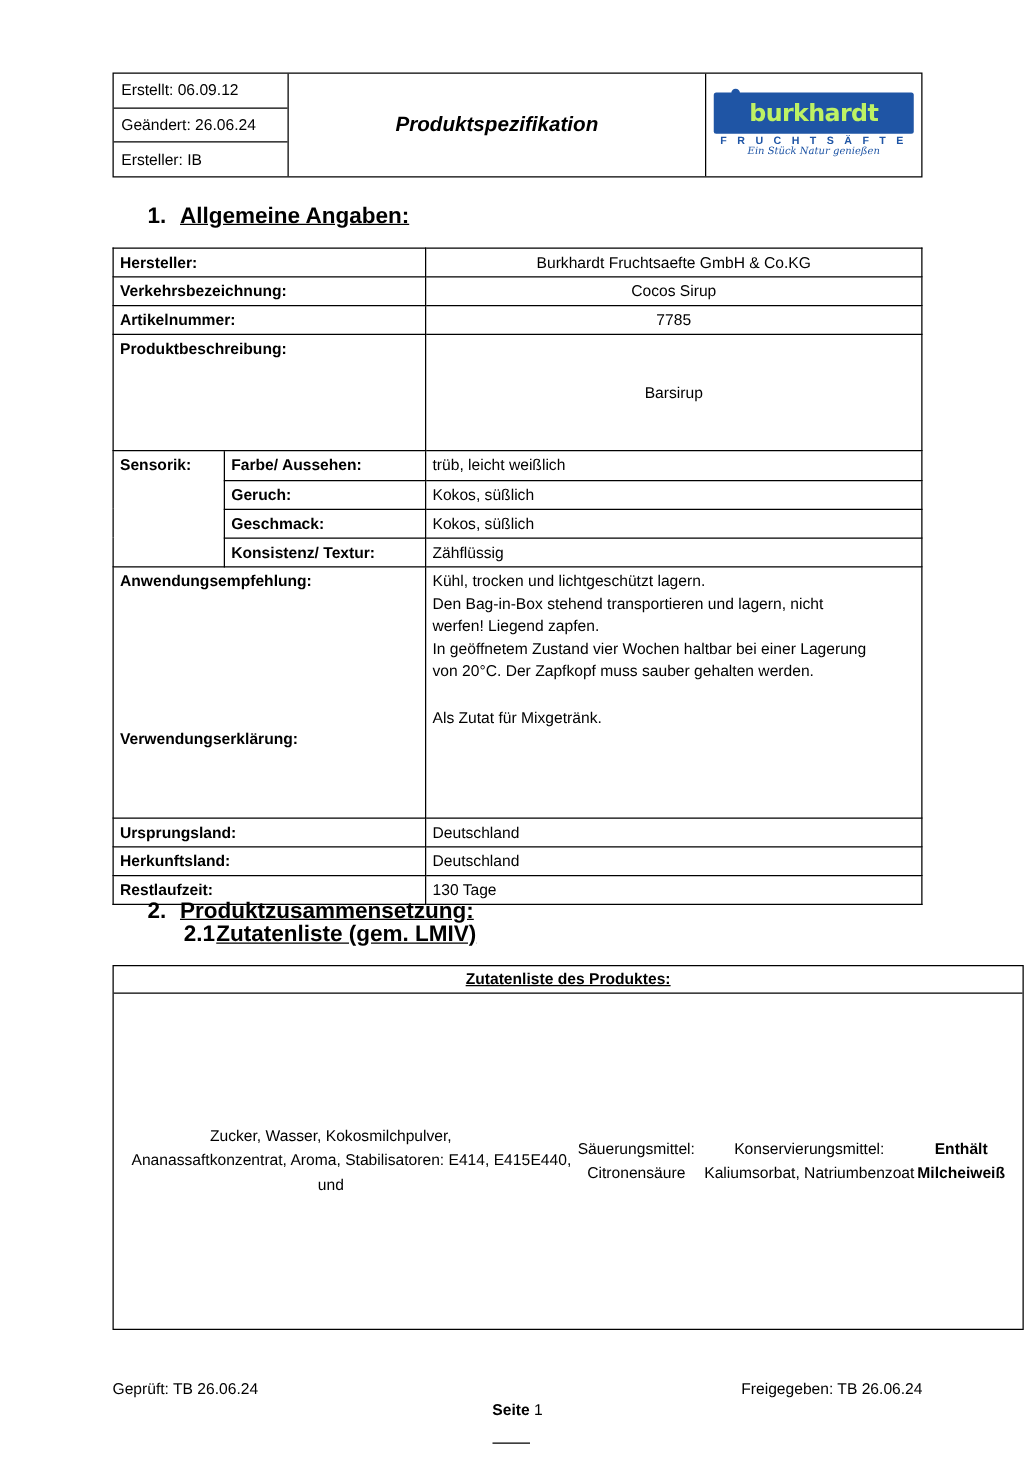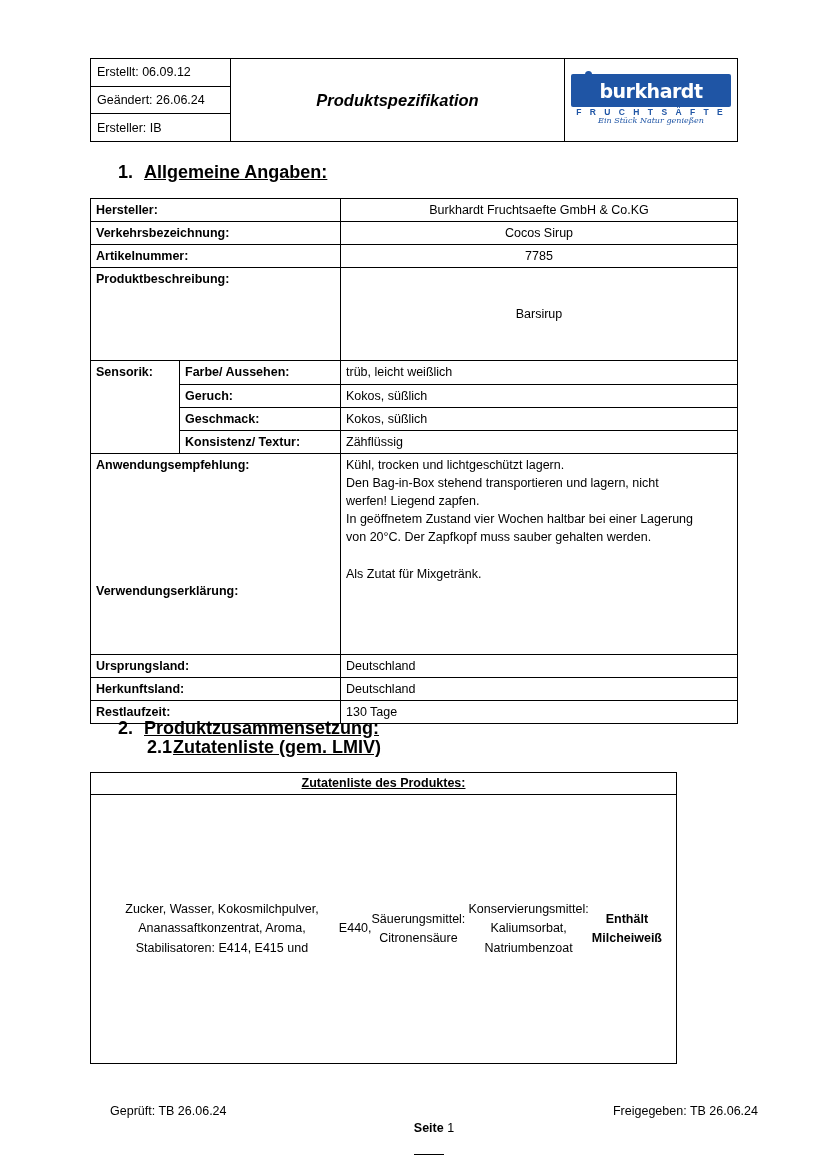--- a/index.html
+++ b/index.html
@@ -75,21 +75,21 @@
     height: 56px;
     position: relative;
   }
   .logo-main {
     position: absolute;
     left: 0; top: 2px;
     width: 160px;
     height: 33px;
     background: #1f55a5;
     border-radius: 2px;
-    color: #ffffff;
+    color: #bef264;
     font-family: "DejaVu Sans", sans-serif;
     font-weight: bold;
     font-size: 19px;
     letter-spacing: -0.5px;
     display: flex;
     align-items: center;
     justify-content: center;
   }
   .logo-dot {
     position: absolute;
@@ -156,21 +156,21 @@
   td.lbl-narrow { font-weight: bold; width: 78px; }
   td.val-center { text-align: center; }
   td.val { }
   .cell-pad-top { padding-top: 4px; }
 
   
   .ingredients {
     position: absolute;
     left: 90px;
     top: 772px;
-    width: 587px;
+    width: 729px;
     border: 1px solid #000;
     box-sizing: border-box;
     font-size: 12.5px;
   }
   .ing-title {
     text-align: center;
     font-weight: bold;
     text-decoration: underline;
     border-bottom: 1px solid #000;
     padding: 3px 0 4px 0;
@@ -188,21 +188,20 @@
   }
   .ing-body .line-bold { font-weight: bold; }
 
   
   .footer {
     position: absolute;
     left: 90px;
     top: 1104px;
     width: 648px;
     font-size: 12.5px;
-    margin-left: 20px;
   }
   .footer-row {
     display: flex;
     justify-content: space-between;
     align-items: flex-start;
   }
   .footer-center {
     position: absolute;
     left: 0;
     top: 17px;

